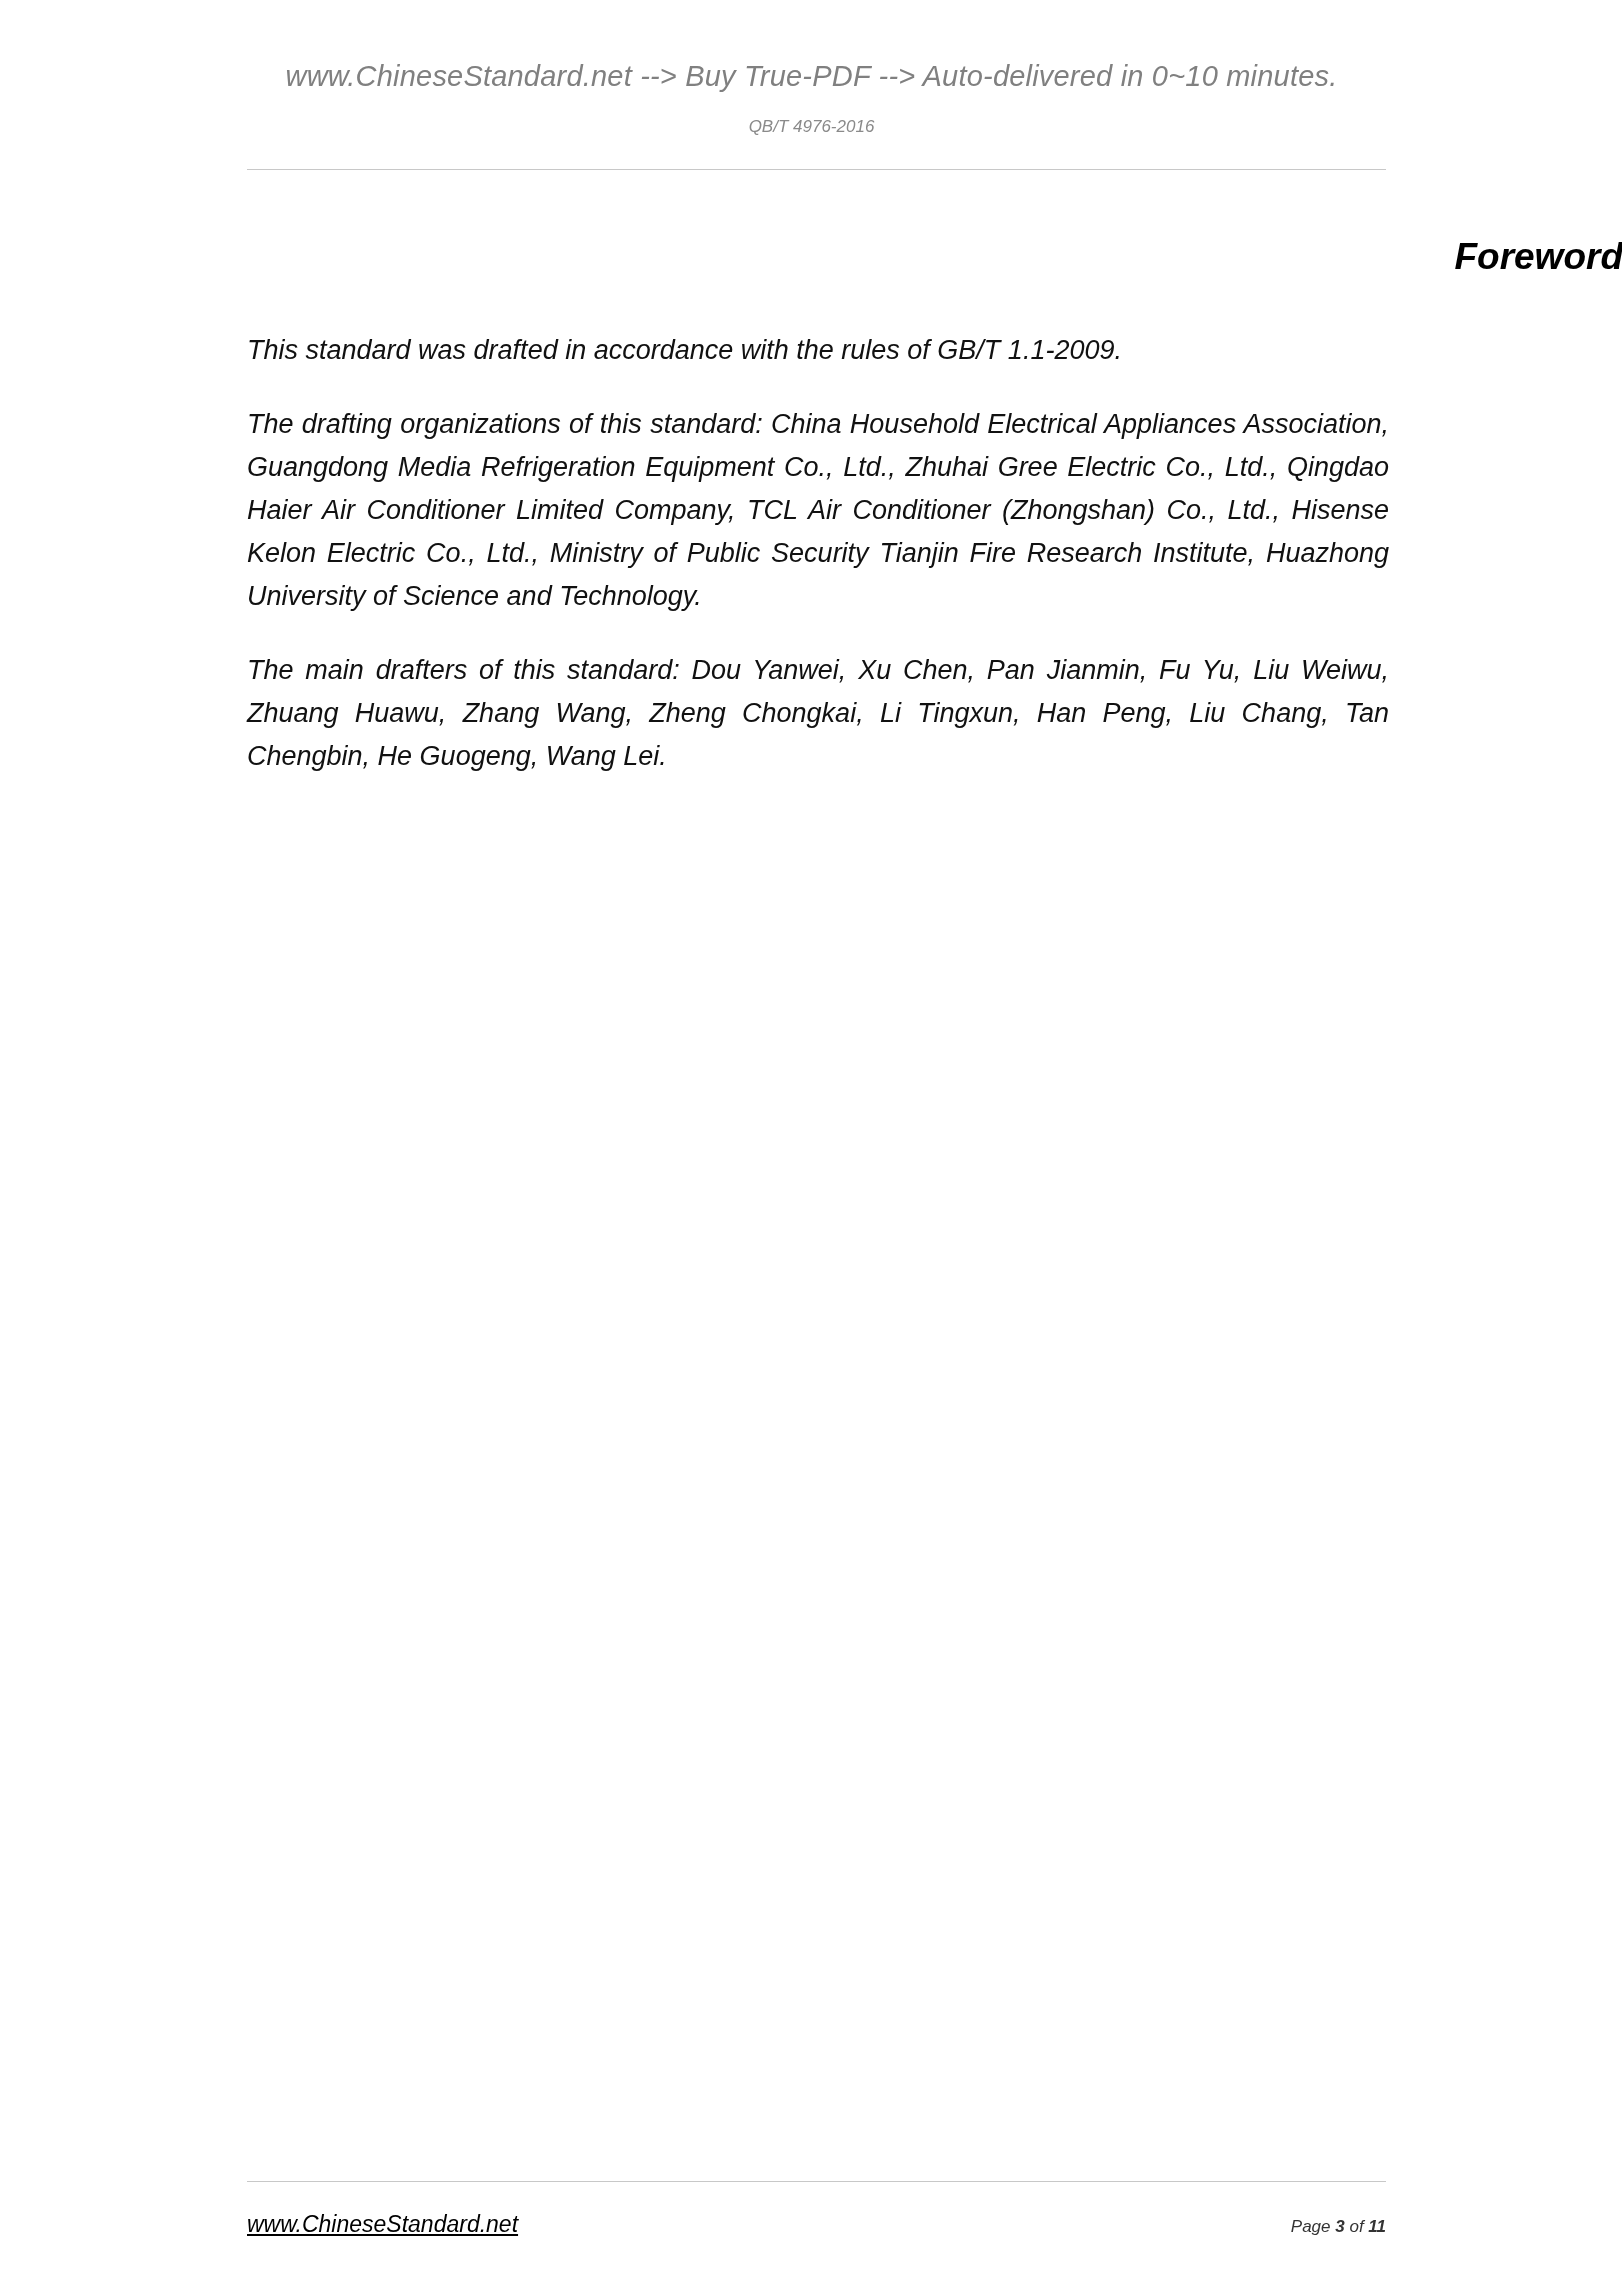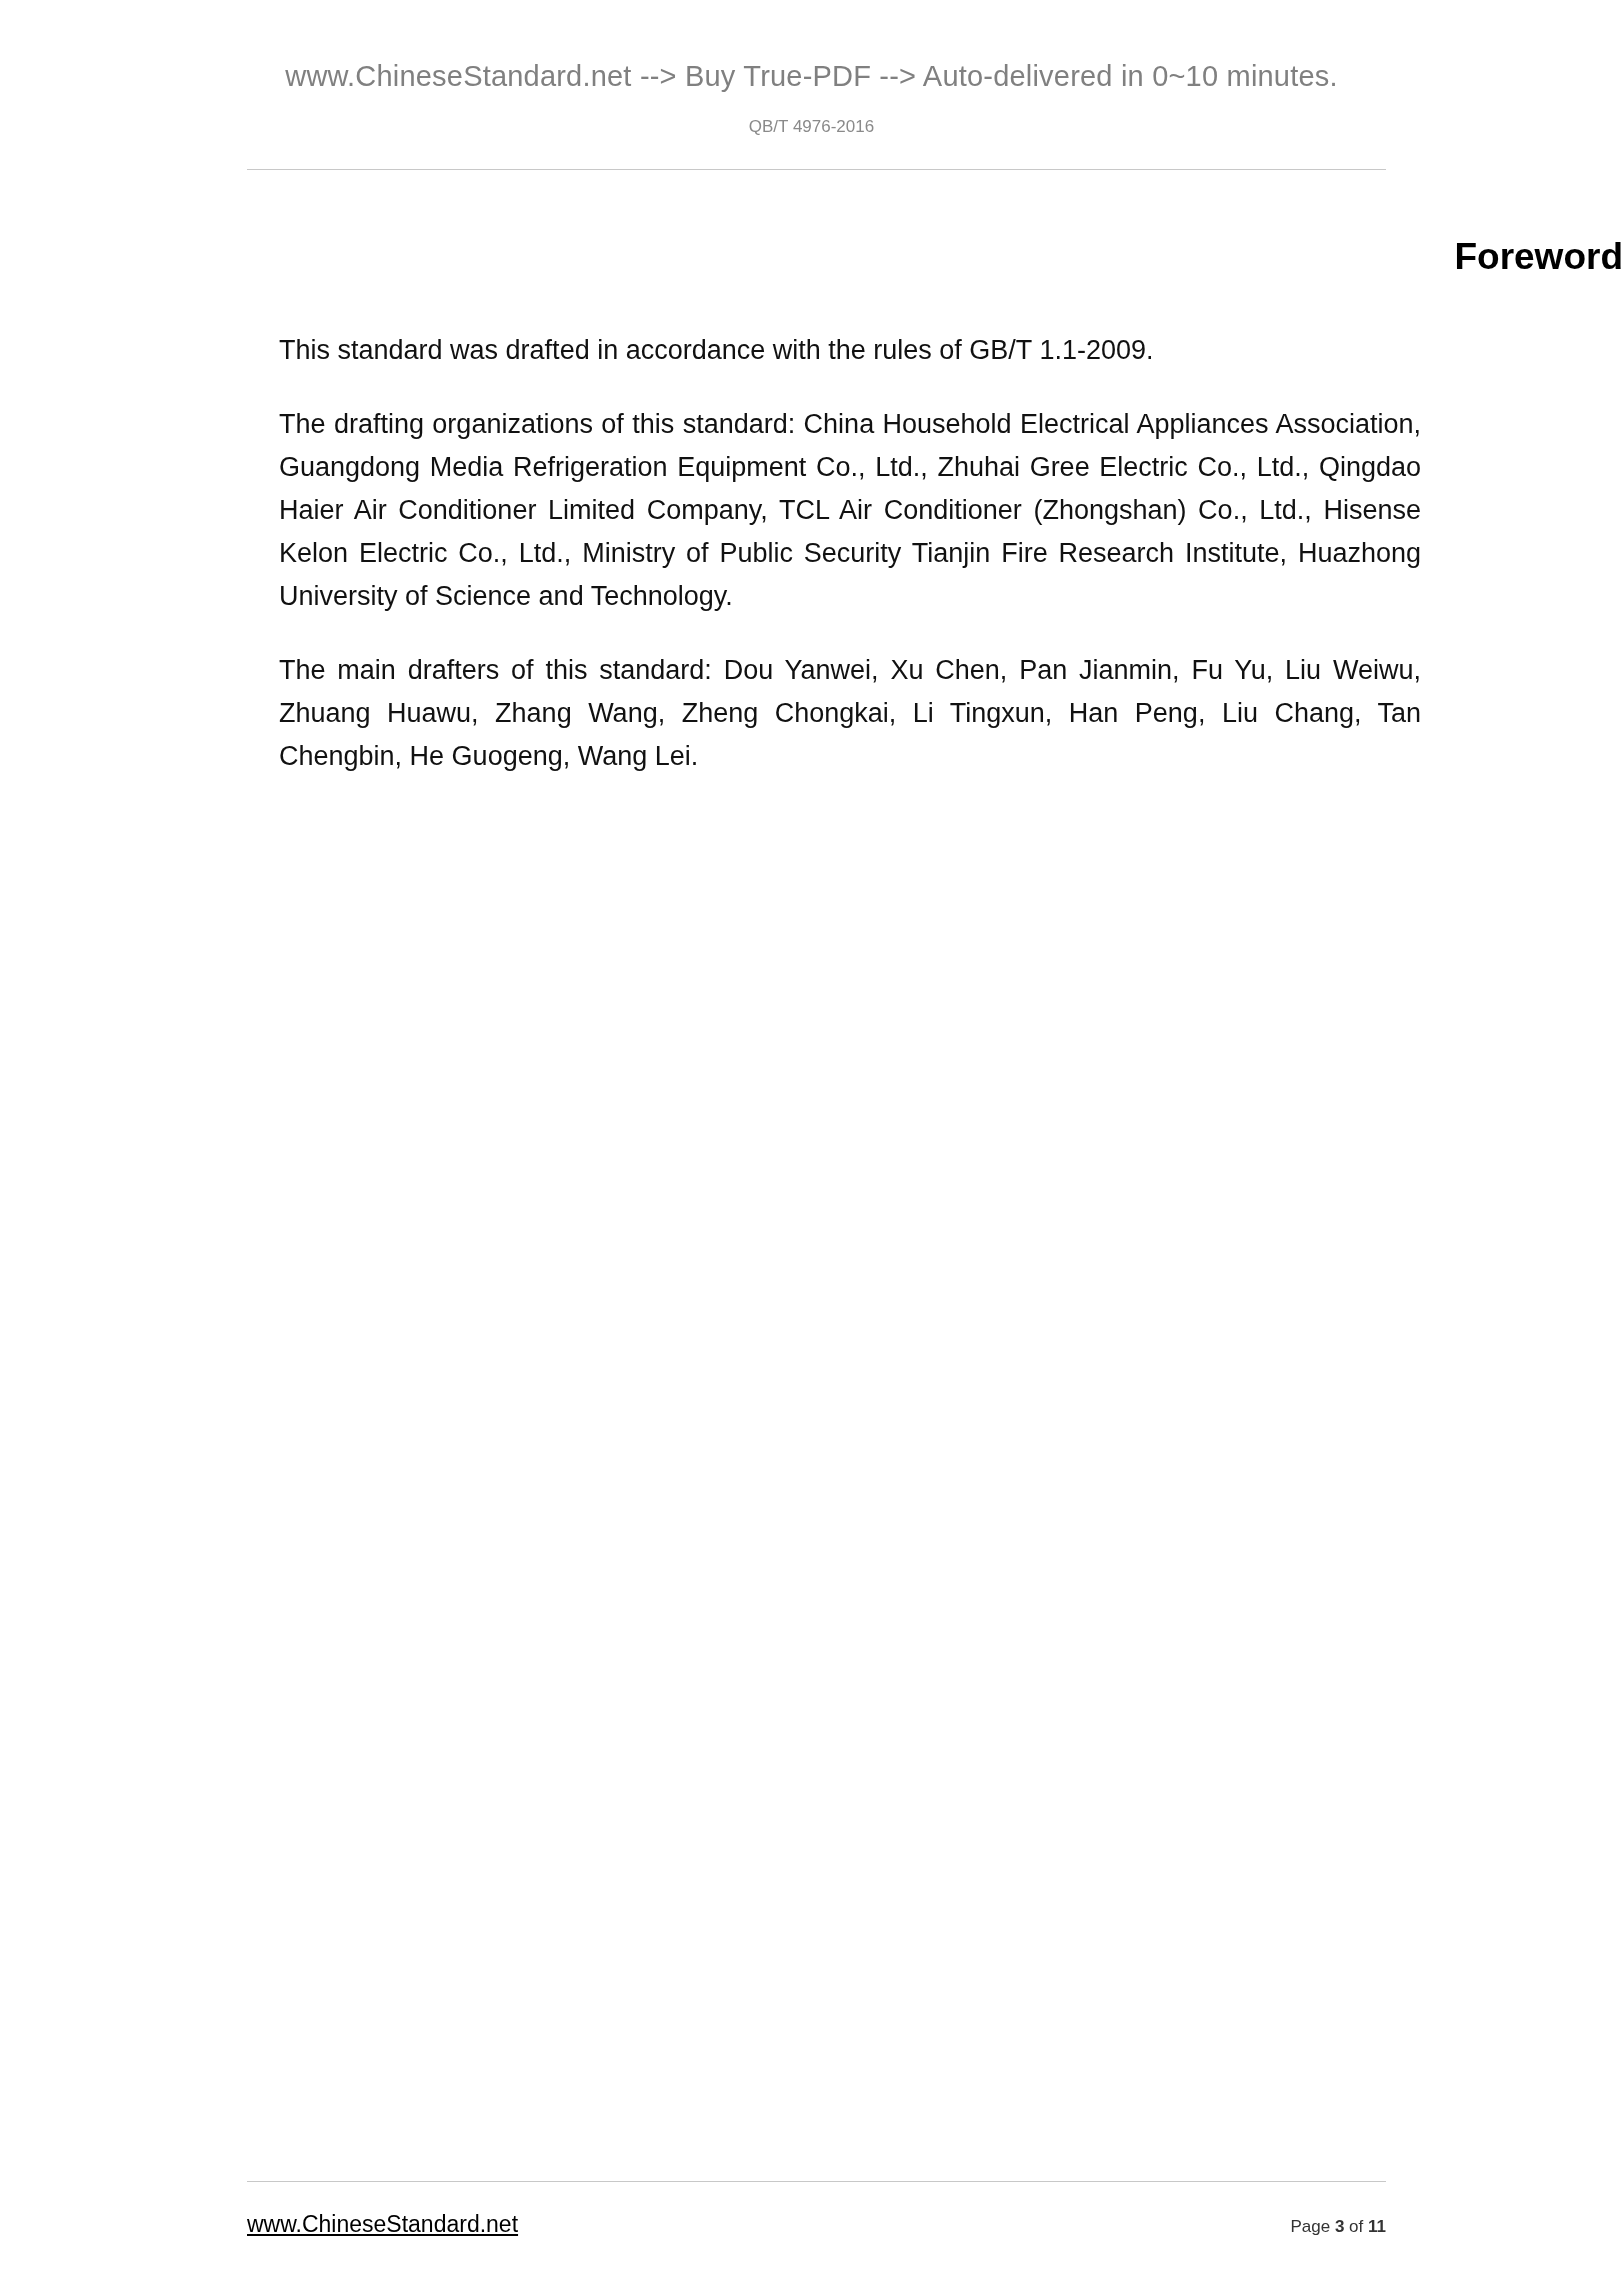--- a/index.html
+++ b/index.html
@@ -12,20 +12,21 @@
     color: #000000;
   }
   .page {
     position: relative;
     width: 1623px;
     height: 2295px;
     background: #ffffff;
     box-sizing: border-box;
     padding: 0;
     overflow: hidden;
+    font-style: italic;
   }
   .watermark {
     position: absolute;
     top: 60px;
     left: 0;
     width: 100%;
     text-align: center;
     font-size: 29px;
     color: #808080;
     letter-spacing: 0.2px;
@@ -56,21 +57,20 @@
     text-align: right;
     font-size: 37px;
     font-weight: bold;
     color: #000000;
   }
   .content {
     position: absolute;
     top: 329px;
     left: 247px;
     width: 1142px;
-    margin-left: 32px;
   }
   .para {
     font-size: 27px;
     line-height: 43px;
     color: #111111;
     margin: 0 0 31px 0;
     text-align: justify;
     text-justify: inter-word;
   }
   .para.last-line-normal {

